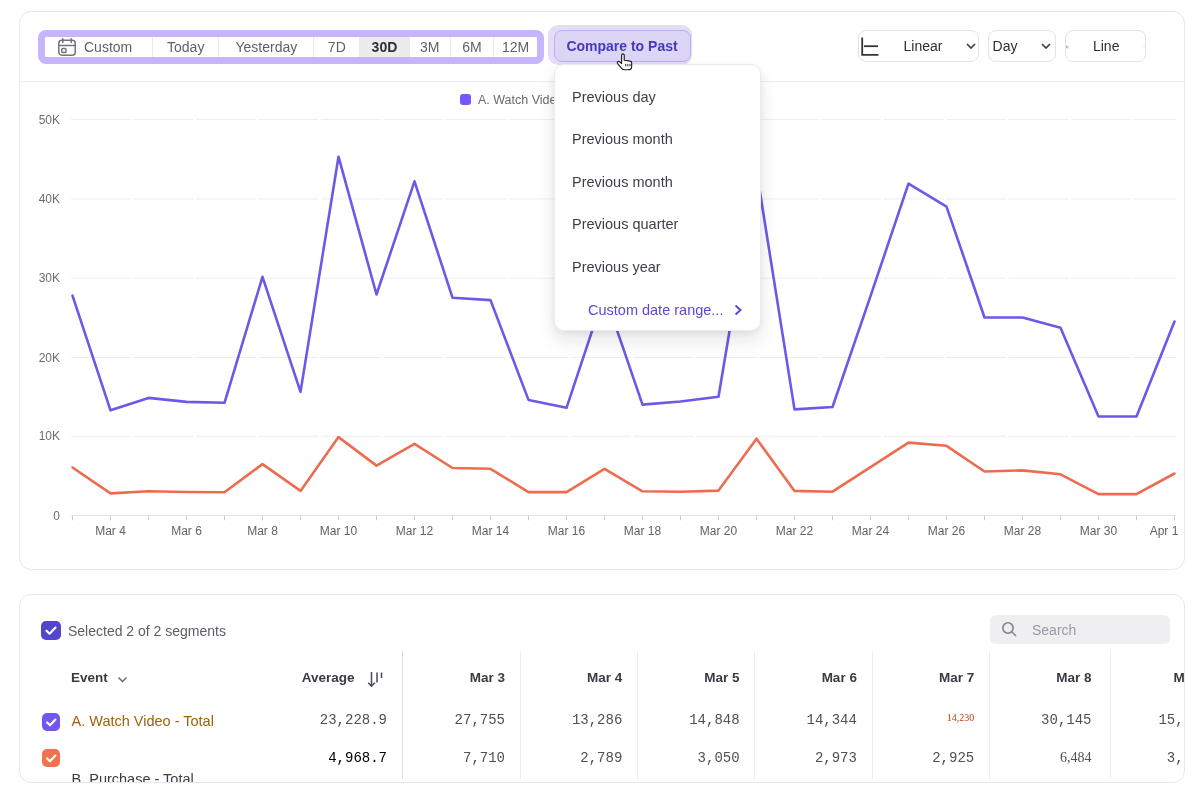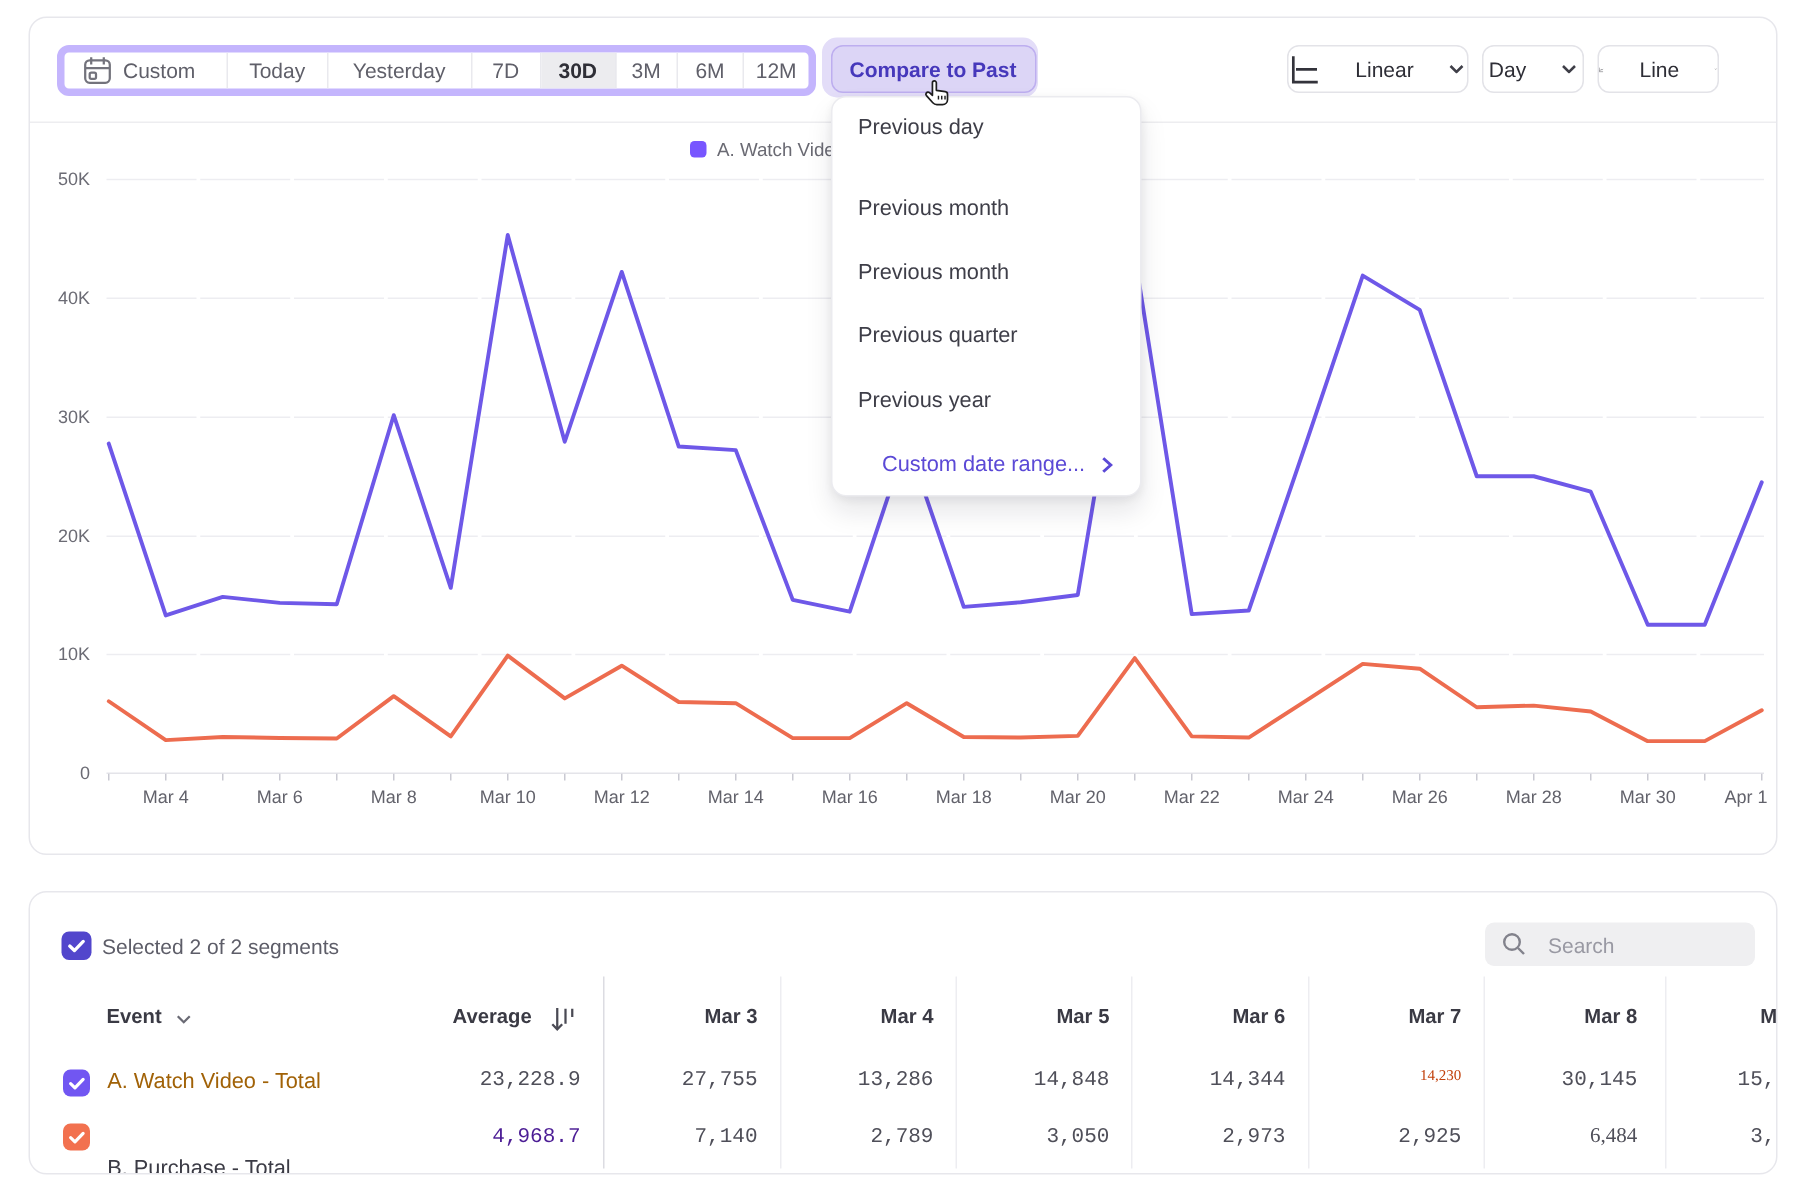--- a/index.html
+++ b/index.html
@@ -9,21 +9,21 @@
   .seg { display:flex; align-items:center; justify-content:center; font-size:14px; color:#5f5f69; border-right:1px solid #e9e9ee; height:100%; }
   .seg:last-child { border-right:none; }
   .btn { position:absolute; top:30px; height:32px; border:1px solid #e3e3e8; border-radius:8px; display:flex; align-items:center; justify-content:center; gap:24px; font-size:14px; color:#2e2e36; background:#fff; }
   .mitem { position:absolute; left:17px; font-size:14.5px; color:#3e3e48; }
 </style>
 </head>
 <body>
 
 <div class="card" style="left:19px; top:11px; width:1166px; height:559px;"></div>
 
-<div class="abs" style="left:38px; top:30px; width:506px; height:34px; border:5px solid #c4b5fd; border-radius:8px; display:flex; background:#fff; overflow:hidden;">
+<div class="abs" style="left:38px; top:30px; width:506px; height:34px; border:7px solid #c4b5fd; border-radius:8px; display:flex; background:#fff; overflow:hidden;">
   <div class="seg" style="width:111px; gap:7px; justify-content:flex-start; padding-left:12px;">
     <svg width="20" height="20" viewBox="0 0 20 20" fill="none" stroke="#73737c" stroke-width="1.5">
       <rect x="1.8" y="3.2" width="16.4" height="15" rx="3"></rect>
       <line x1="5.8" y1="1.2" x2="5.8" y2="6"></line>
       <line x1="14.2" y1="1.2" x2="14.2" y2="6"></line>
       <line x1="2" y1="8.4" x2="18" y2="8.4"></line>
       <rect x="4.8" y="11.4" width="4.2" height="4.2" rx="1.1"></rect>
     </svg>
     <span>Custom</span>
   </div>
@@ -141,21 +141,21 @@
       <text x="794.5" y="535">Mar 22</text>
       <text x="870.5" y="535">Mar 24</text>
       <text x="946.5" y="535">Mar 26</text>
       <text x="1022.5" y="535">Mar 28</text>
       <text x="1098.5" y="535">Mar 30</text>
       <text x="1164" y="535">Apr 1</text>
     </g>
 </svg>
 
 <div class="abs" style="left:554px; top:64px; width:207px; height:267px; background:#fff; border:1px solid #ebebef; border-radius:10px; box-shadow:0 10px 18px rgba(23,23,36,0.10), 0 2px 6px rgba(23,23,36,0.06); z-index:5;">
-  <div class="mitem" style="top:12px;">Previous day</div>
+  <div class="mitem" style="top:24px;">Previous day</div>
   <div class="mitem" style="top:66px;">Previous month</div>
   <div class="mitem" style="top:109px;">Previous month</div>
   <div class="mitem" style="top:151px;">Previous quarter</div>
   <div class="mitem" style="top:194px;">Previous year</div>
   <div class="mitem" style="top:237px; color:#5b49d6;margin-left:16px;">Custom date range...</div>
   <svg class="abs" style="right:18px; top:239px;" width="8" height="12" viewBox="0 0 8 12" fill="none" stroke="#5b49d6" stroke-width="2">
       <path d="M1.5 1.5 L6.5 6 L1.5 10.5"></path>
     </svg>
 </div>
 
@@ -201,24 +201,24 @@
   <div class="abs" style="left:51.5px; top:117.5px; font-size:14.5px; color:#a16207;">A. Watch Video - Total</div>
   <div class="abs" style="left:21.5px; top:153.8px; width:18.5px; height:18.5px; border-radius:5px; background:#f2714f;">
     <svg width="18.5" height="18.5" viewBox="0 0 20 19" fill="none" stroke="#fff" stroke-width="2.3" stroke-linecap="round" stroke-linejoin="round">
         <path d="M5.5 9.7 L8.6 12.7 L14.5 6.6"></path>
       </svg>
   </div>
   <div class="abs" style="left:51.5px; top:155.5px; font-size:14.5px; color:#3b3b45;margin-top:20px;">B. Purchase - Total</div>
 
   <div id="tablecols">
       <div style="position:absolute; right:797px; top:116.5px; font-family:'Liberation Mono',monospace; font-size:14px; color:#4f4f59;">23,228.9</div>
-      <div style="position:absolute; right:797px; top:154.5px; font-family:'Liberation Mono',monospace; font-size:14px; color:#4c1d95;">4,968.7</div>
+      <div style="position:absolute; right:797px; top:154.5px; font-family:'Liberation Mono',monospace; font-size:14px; color:#000000;">4,968.7</div>
       <div style="position:absolute; right:679px; top:75px; font-size:13.5px; font-weight:bold; color:#3a3a44;">Mar 3</div>
       <div style="position:absolute; right:679px; top:116.5px; font-family:'Liberation Mono',monospace; font-size:14px; color:#4f4f59;">27,755</div>
-      <div style="position:absolute; right:679px; top:154.5px; font-family:'Liberation Mono',monospace; font-size:14px; color:#4f4f59;">7,140</div>
+      <div style="position:absolute; right:679px; top:154.5px; font-family:'Liberation Mono',monospace; font-size:14px; color:#4f4f59;">7,710</div>
       <div style="position:absolute; right:561.7px; top:75px; font-size:13.5px; font-weight:bold; color:#3a3a44;">Mar 4</div>
       <div style="position:absolute; right:561.7px; top:116.5px; font-family:'Liberation Mono',monospace; font-size:14px; color:#4f4f59;">13,286</div>
       <div style="position:absolute; right:561.7px; top:154.5px; font-family:'Liberation Mono',monospace; font-size:14px; color:#4f4f59;">2,789</div>
       <div style="position:absolute; right:444.4px; top:75px; font-size:13.5px; font-weight:bold; color:#3a3a44;">Mar 5</div>
       <div style="position:absolute; right:444.4px; top:116.5px; font-family:'Liberation Mono',monospace; font-size:14px; color:#4f4f59;">14,848</div>
       <div style="position:absolute; right:444.4px; top:154.5px; font-family:'Liberation Mono',monospace; font-size:14px; color:#4f4f59;">3,050</div>
       <div style="position:absolute; right:327.1px; top:75px; font-size:13.5px; font-weight:bold; color:#3a3a44;">Mar 6</div>
       <div style="position:absolute; right:327.1px; top:116.5px; font-family:'Liberation Mono',monospace; font-size:14px; color:#4f4f59;">14,344</div>
       <div style="position:absolute; right:327.1px; top:154.5px; font-family:'Liberation Mono',monospace; font-size:14px; color:#4f4f59;">2,973</div>
       <div style="position:absolute; right:209.79999999999995px; top:75px; font-size:13.5px; font-weight:bold; color:#3a3a44;">Mar 7</div>

